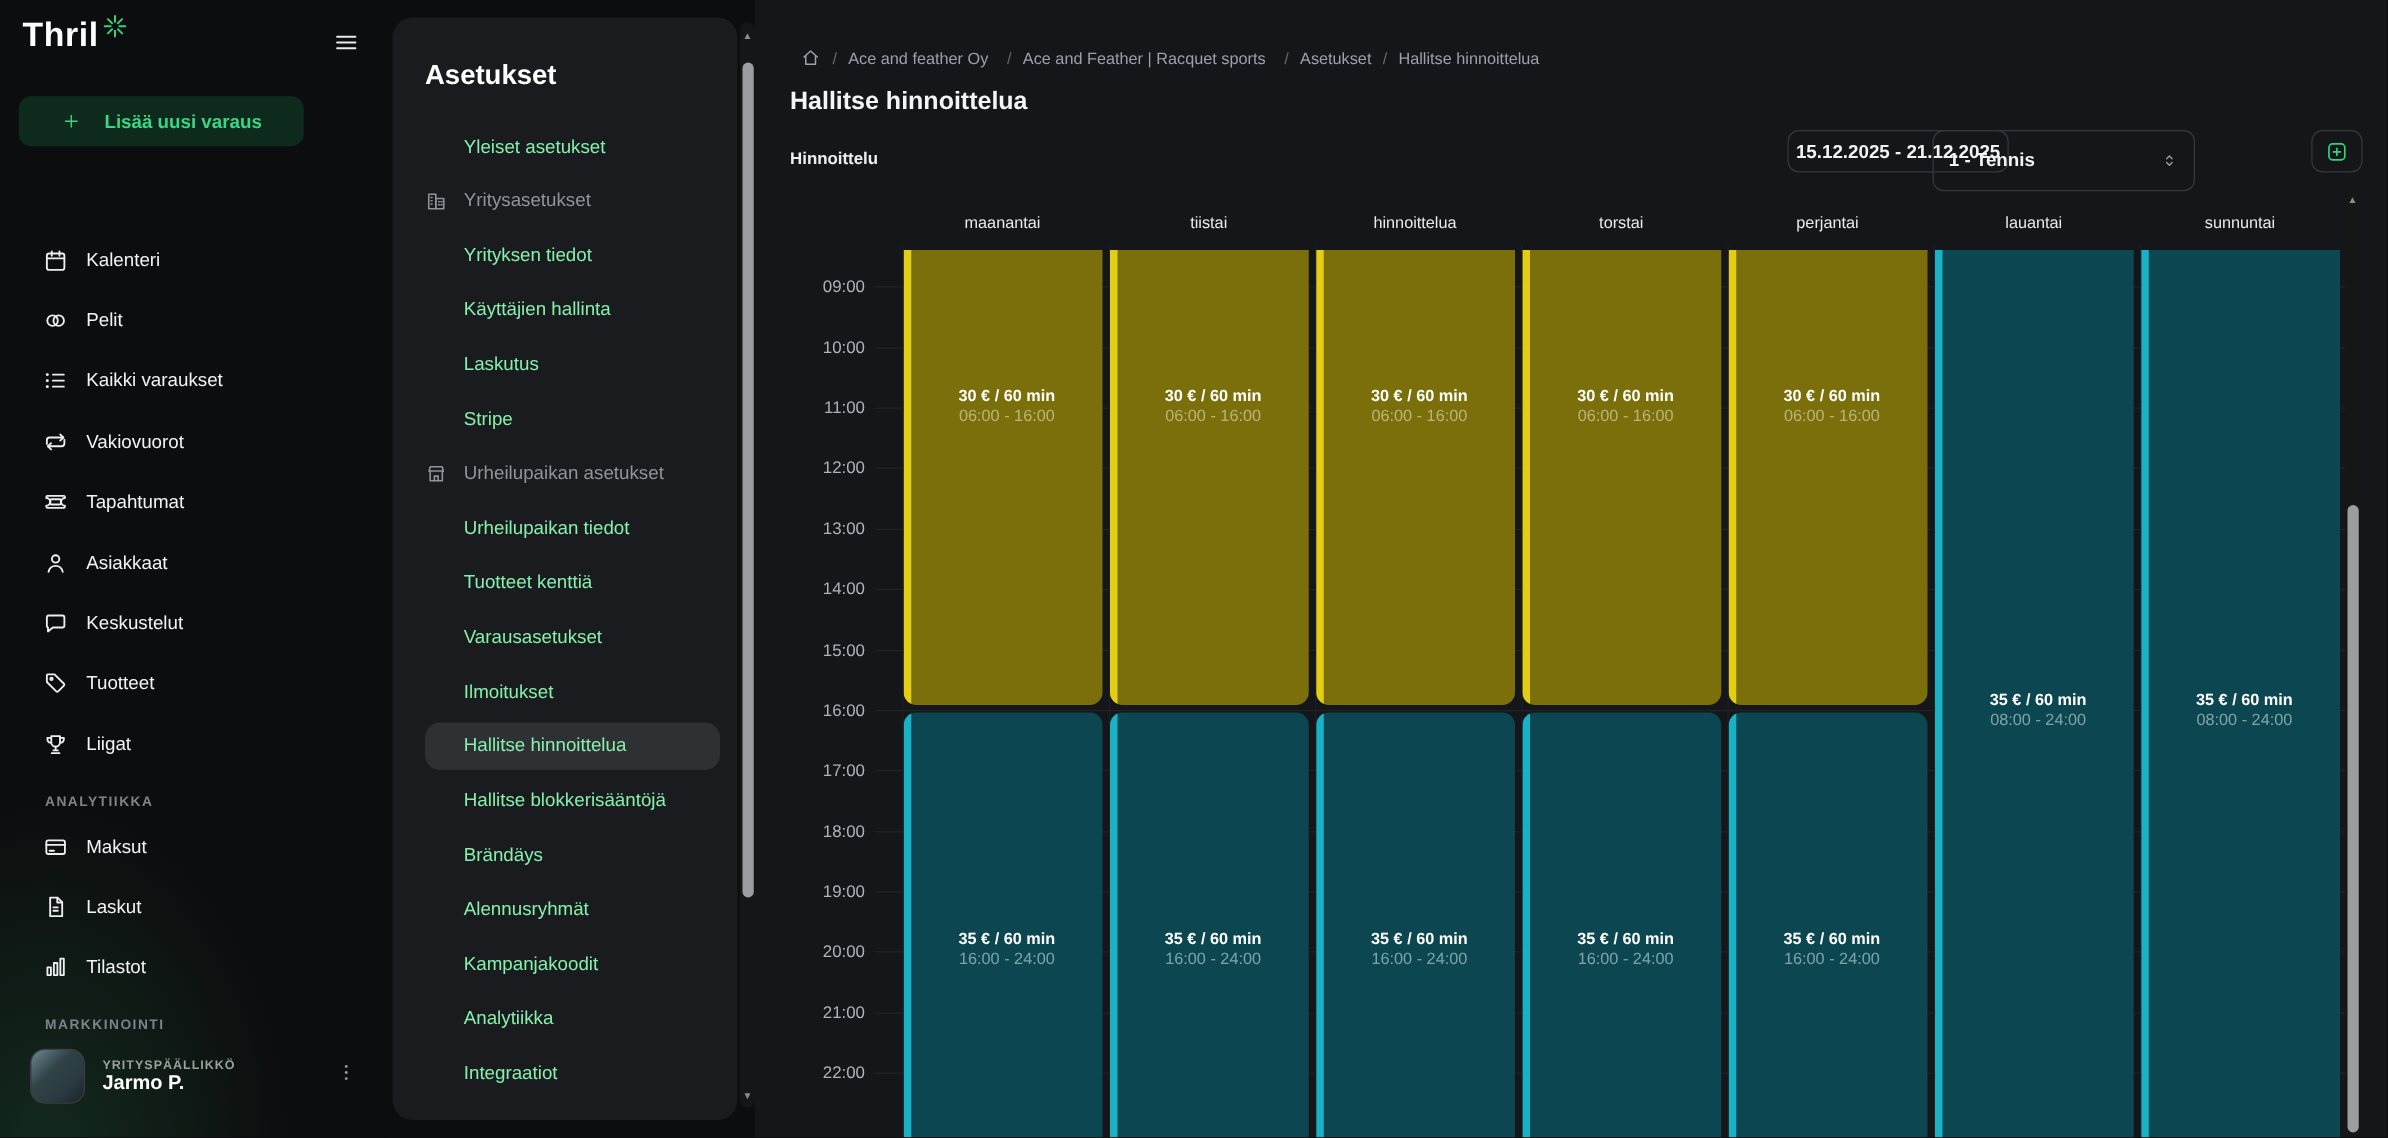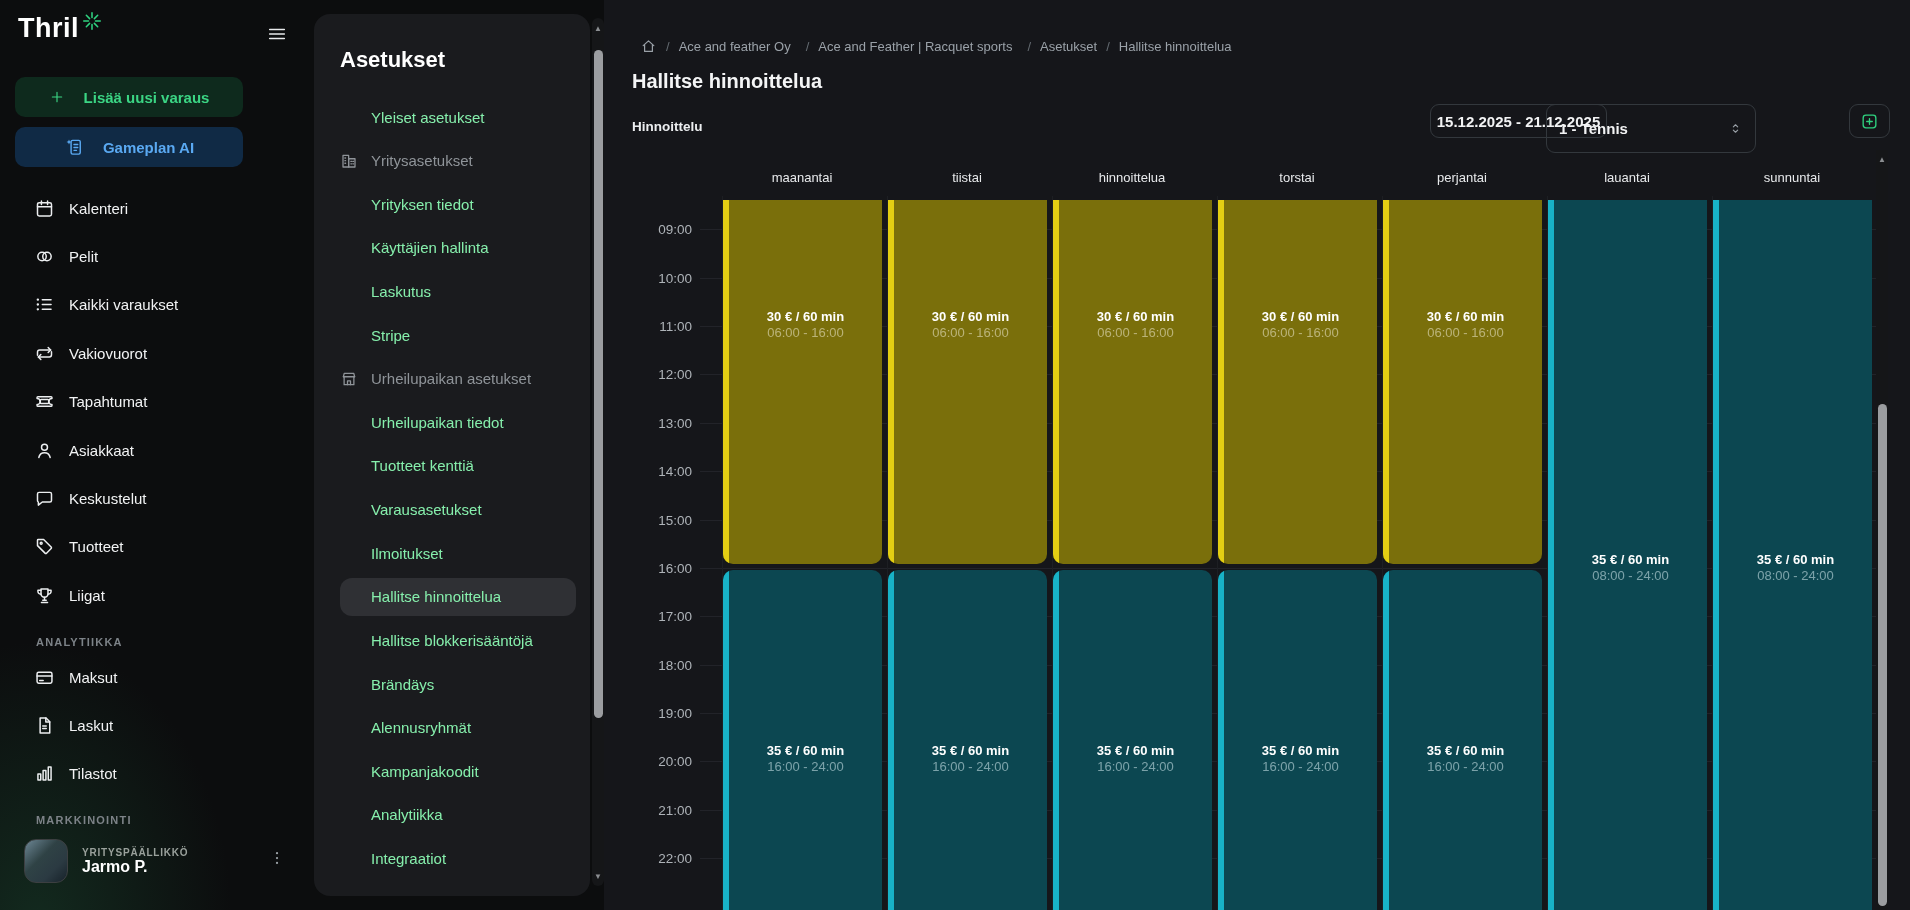--- a/index.html
+++ b/index.html
@@ -80,30 +80,20 @@
       </div>
 
     <button class="abs side-btn btn-green" style="left:15px;top:77px;">
       <span class="icon" style="width:16px;height:16px;">
           <svg width="16" height="16" viewBox="0 0 24 24" stroke-width="2.2">
             <path d="M12 5v14M5 12h14"></path>
           </svg>
         </span>
       <span>Lisää uusi varaus</span>
     </button>
-    <button class="abs side-btn btn-blue" style="left:15px;top:127px;">
-      <span class="icon" style="width:20px;height:20px;">
-          <svg width="20" height="20" viewBox="0 0 24 24">
-            <rect x="8.5" y="4" width="11" height="16.5" rx="1.8"></rect>
-            <path d="M12 9h4.5M12 12.5h4.5M12 16h3"></path>
-            <path d="M6 3l.9 2.1L9 6l-2.1.9L6 9l-.9-2.1L3 6l2.1-.9z" fill="currentColor" stroke="none"></path>
-          </svg>
-        </span>
-      <span>Gameplan AI</span>
-    </button>
 
     <nav id="side-nav">
         <div class="nav-item abs" style="left: 34px; top: 193px; width: 252px;">
           <div class="icon" style="width: 21px; height: 21px; color: rgb(236, 238, 240);">
             <svg width="21" height="21" viewBox="0 0 24 24">
               <rect x="4" y="5.5" width="16" height="15" rx="2"></rect>
               <path d="M4 10h16M8.5 3.5v4M15.5 3.5v4"></path>
             </svg>
           </div>
           <div>Kalenteri</div>

